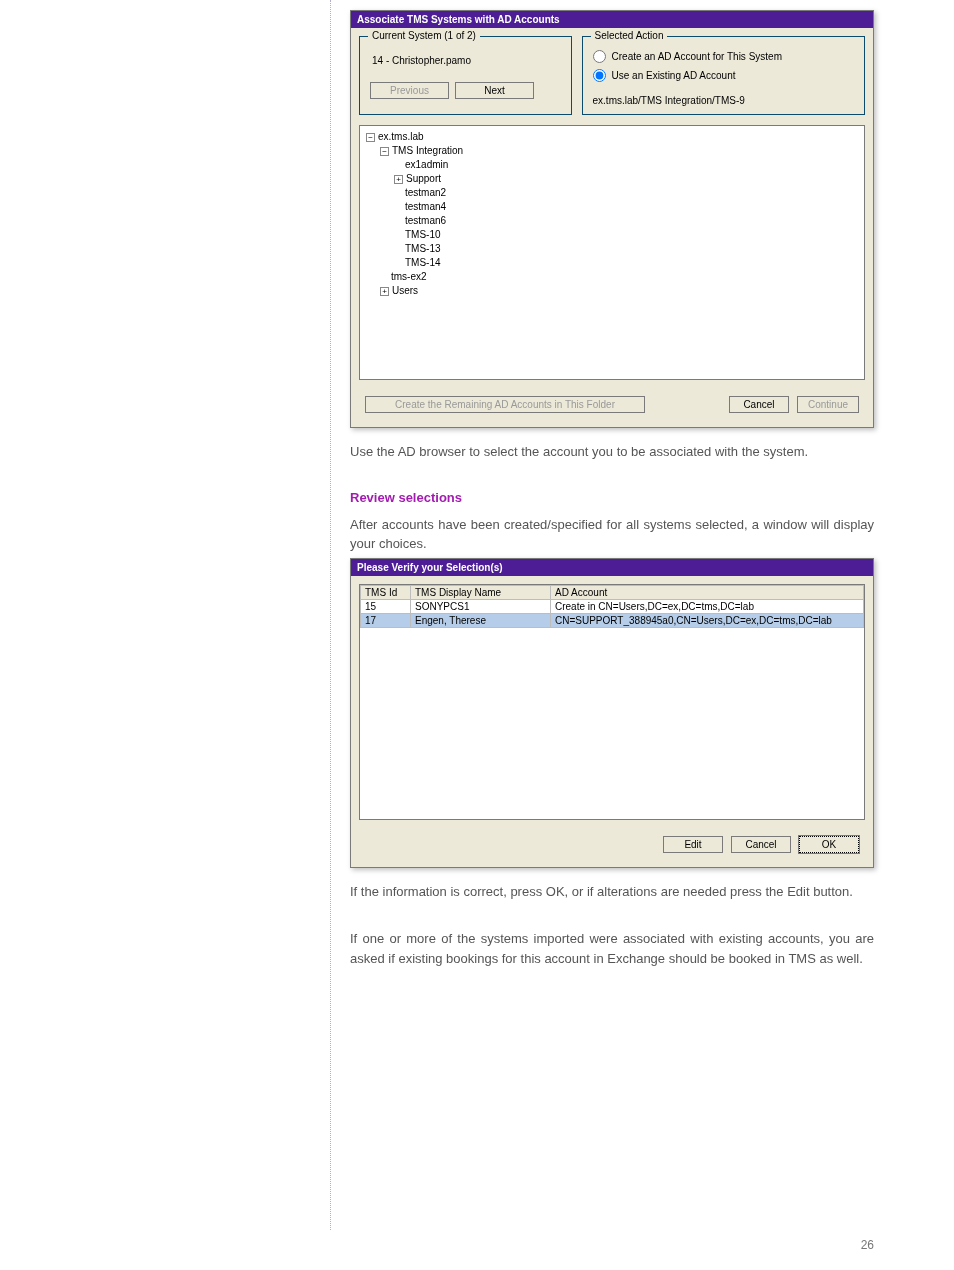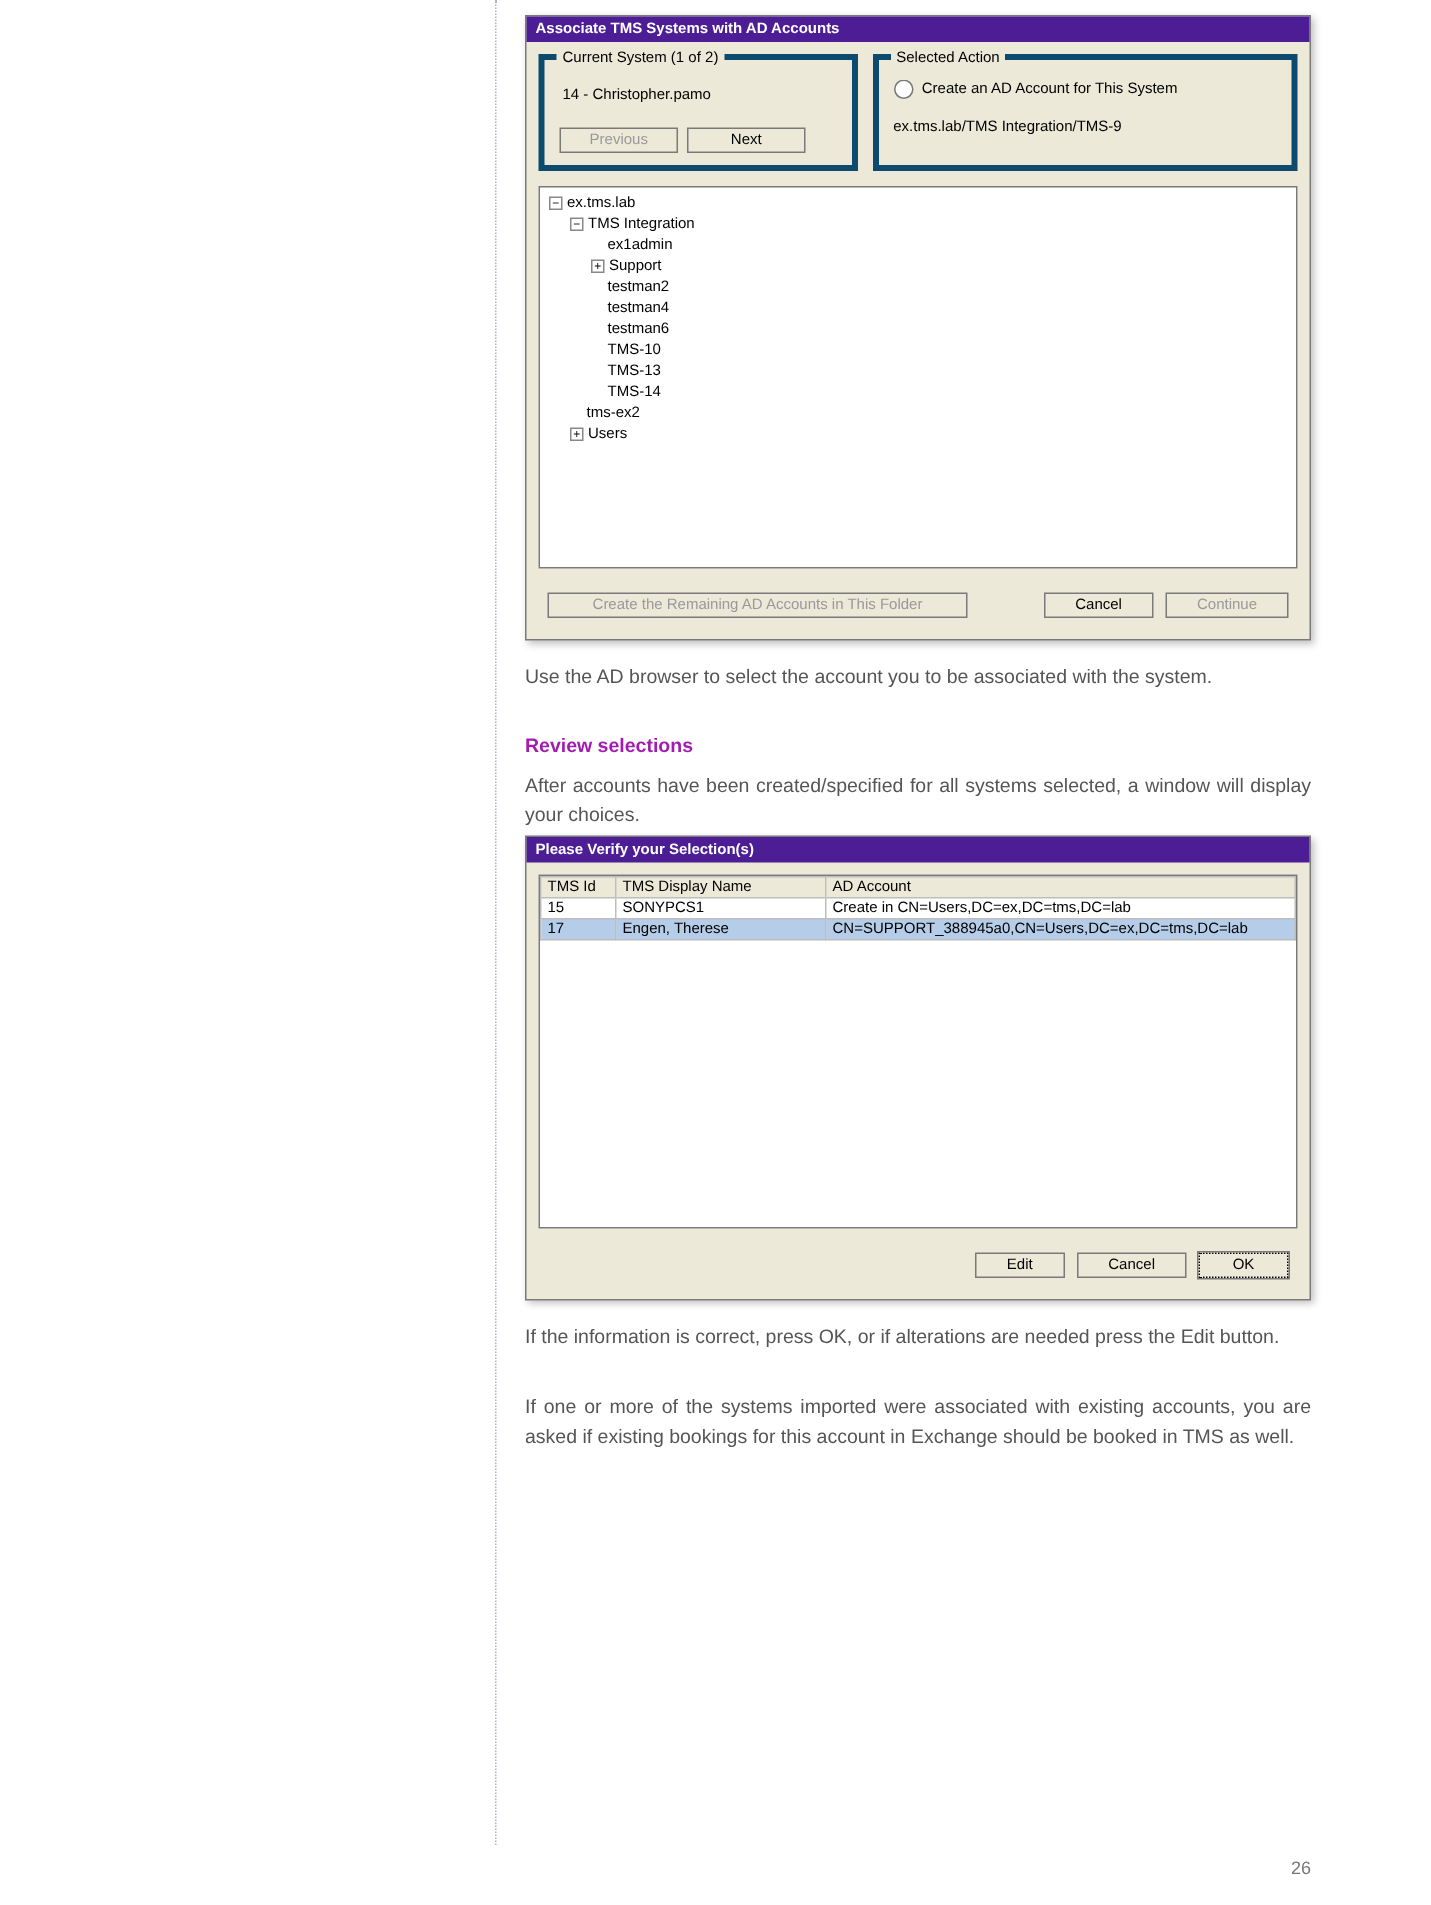--- a/index.html
+++ b/index.html
@@ -36,21 +36,21 @@
   .titlebar {
     background: #4c1d95;
     color: #fff;
     padding: 3px 6px;
     font-weight: bold;
     font-size: 10px;
   }
   .win-body { padding: 8px; }
   .row2 { display: flex; gap: 10px; }
   .groupbox {
-    border: 4px solid #0c4a6e;
+    border: 1px solid #0c4a6e;
     padding: 10px 10px 8px;
     position: relative;
     flex: 1;
   }
   .groupbox .legend {
     position: absolute;
     top: -7px;
     left: 8px;
     background: #ece9d8;
     padding: 0 4px;
@@ -87,21 +87,21 @@
   .noexp { display: inline-block; width: 11px; }
   .bold { font-weight: normal; }
   .tree .sel { background: #0a246a; color: #fff; padding: 0 2px; }
   .bottombar {
     margin-top: 10px;
     padding: 6px;
     display: flex;
     justify-content: space-between;
     align-items: center;
   }
-  .btn-w { width: auto; padding: 2px 20px; min-width: 60px; }
+  .btn-w { width: auto; padding: 2px 10px; min-width: 60px; }
   .btn-long { width: 280px; text-align: center; }
   .right-btns { display: flex; gap: 8px; }
   .body-text {
     font-size: 13px;
     color: #555;
     line-height: 1.5;
     text-align: justify;
     margin: 14px 0 28px 0;
   }
   .subhead {
@@ -146,20 +146,24 @@
             <div class="btnrow">
               <div class="btn disabled">Previous</div>
               <div class="btn">Next</div>
             </div>
           </div>
           <div class="groupbox">
             <div class="legend">Selected Action</div>
             <label class="radio-opt">
               <input type="radio" name="act" style="">
               <span>Create an AD Account for This System</span>
+            </label>
+            <label class="radio-opt">
+              <input type="radio" name="act" checked="" style="">
+              <span>Use an Existing AD Account</span>
             </label>
             <div class="path-line">ex.tms.lab/TMS Integration/TMS-9</div>
           </div>
         </div>
 
         <div class="tree">
           <ul>
             <li><span class="exp">−</span><span class="bold">ex.tms.lab</span>
               <ul>
                 <li><span class="exp">−</span><span class="bold">TMS Integration</span>

